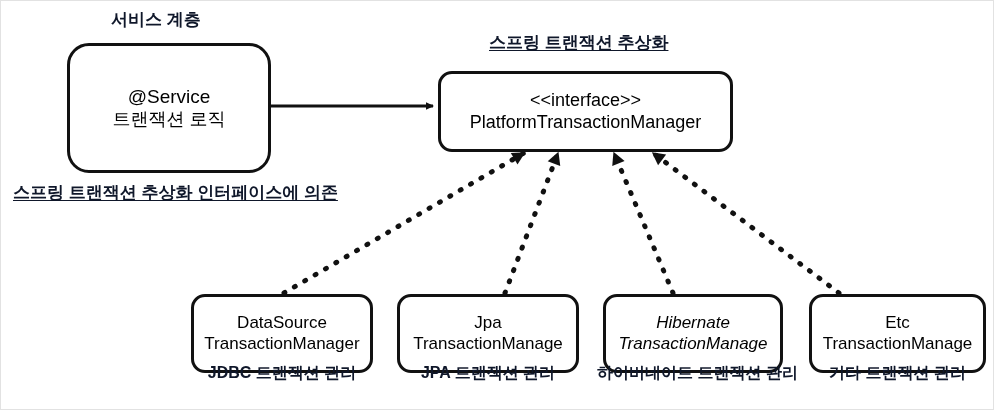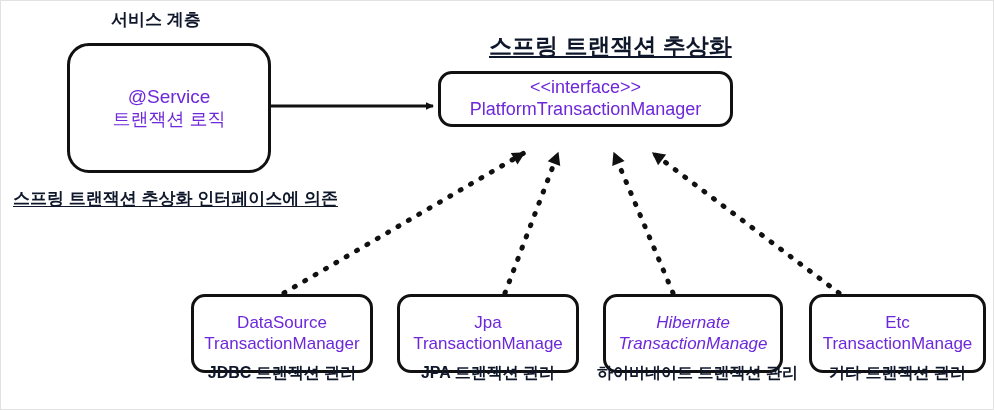--- a/index.html
+++ b/index.html
@@ -24,48 +24,48 @@
     position:absolute;
     box-sizing:border-box;
     background:#ffffff;
     border:3px solid #111111;
     border-radius:16px;
     display:flex;
     flex-direction:column;
     align-items:center;
     justify-content:center;
     text-align:center;
-    color:#6d28d9;
+    color:#000000;
     line-height:1.22;
     z-index:3;
   }
   .box .ln{display:block;white-space:nowrap;}
   #box-service{left:66px;top:42px;width:204px;height:130px;border-radius:22px;}
   #box-service .ln{font-size:19px;font-weight:400;}
   #box-service .ln.k{font-size:18px;}
-  #box-interface{left:437px;top:70px;width:295px;height:56px;border-radius:14px;}
+  #box-interface{left:437px;top:70px;width:295px;height:81px;border-radius:14px;}
   #box-interface .ln{font-size:18px;}
   .leaf{height:79px;border-radius:14px;top:293px;}
   .leaf .ln{font-size:17px;}
   #box-datasource{left:190px;width:182px;}
   #box-jpa{left:396px;width:182px;}
   #box-hibernate{left:602px;width:180px;font-style:italic;}
   #box-etc{left:808px;width:177px;}
   
   .cap{
     position:absolute;
     color:#0f172a;
     font-weight:bold;
     white-space:nowrap;
     z-index:4;
   }
   .cap.u{text-decoration:underline;text-underline-offset:2px;}
   #cap-service{left:110px;top:7px;font-size:17px;}
-  #cap-abstraction{left:488px;top:30px;font-size:23px;}
-  #cap-depends{left:12px;top:186px;font-size:17px;}
+  #cap-abstraction{left:488px;top:30px;font-size:17px;}
+  #cap-depends{left:12px;top:180px;font-size:17px;}
   .cap-leaf{top:362px;font-size:16px;text-align:center;}
   #cap-jdbc{left:190px;width:182px;}
   #cap-jpa{left:396px;width:182px;}
   #cap-hibernate{left:596px;width:192px;}
   #cap-etc{left:806px;width:181px;}
 </style>
 </head>
 <body>
 
 <div id="canvas">

